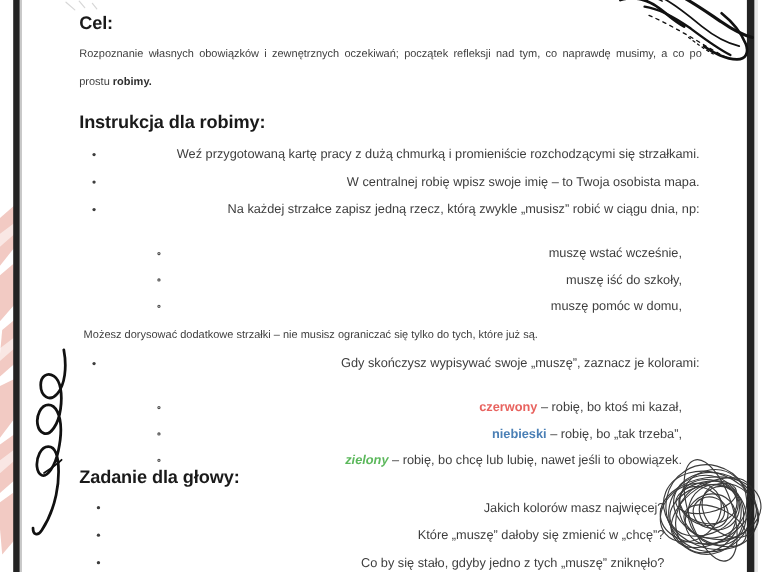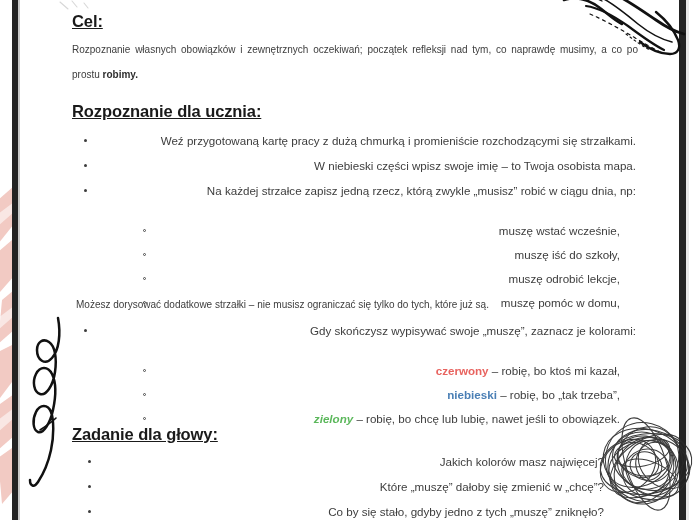--- a/index.html
+++ b/index.html
@@ -74,21 +74,20 @@
     top: 0;
     width: 566px;
   }
 
   h2.heading {
     margin: 0;
     font-size: 16.5px;
     font-weight: bold;
     color: #1a1a1a;
     letter-spacing: -0.1px;
-    text-decoration: underline;
   }
   .h-cel { position: absolute; top: 12px; left: 0; }
   .h-instrukcja { position: absolute; top: 102px; left: 0; }
   .h-zadanie { position: absolute; top: 425px; left: 0; }
 
   .para {
     position: absolute;
     margin: 0;
     font-size: 10px;
     line-height: 25px;
@@ -270,42 +269,39 @@
       </g>
     </svg>
   </div>
 
   <div class="content">
 
     <h2 class="heading h-cel">Cel:</h2>
 
     <p class="para p-cel"><span>Rozpoznanie własnych obowiązków i zewnętrznych oczekiwań; początek refleksji nad tym, co naprawdę musimy, a co po prostu </span><b>robimy.</b></p>
 
-    <h2 class="heading h-instrukcja">Rozpoznanie dla ucznia:</h2>
+    <h2 class="heading h-instrukcja">Instrukcja dla robimy:</h2>
 
     <ul class="lvl1 list-instr">
       <li>
         <span>Weź przygotowaną kartę pracy z dużą chmurką  i promieniście rozchodzącymi się strzałkami.</span>
       </li>
       <li>
-        <span>W niebieski części wpisz swoje imię – to Twoja osobista mapa.</span>
+        <span>W centralnej robię wpisz swoje imię – to Twoja osobista mapa.</span>
       </li>
       <li>
         <span>Na każdej strzałce zapisz jedną rzecz, którą zwykle „musisz” robić w ciągu dnia, np:</span>
         <ul class="lvl2">
           <li>
             <span>muszę wstać wcześnie,</span>
           </li>
           <li>
             <span>muszę iść do szkoły,</span>
           </li>
           <li>
-            <span>muszę odrobić lekcje,</span>
-          </li>
-          <li>
             <span>muszę pomóc w domu,</span>
           </li>
         </ul>
       </li>
     </ul>
 
     <p class="para p-mozesz">Możesz dorysować dodatkowe strzałki – nie musisz ograniczać się tylko do tych, które już są.</p>
 
     <ul class="lvl1 list-colors">
       <li>

